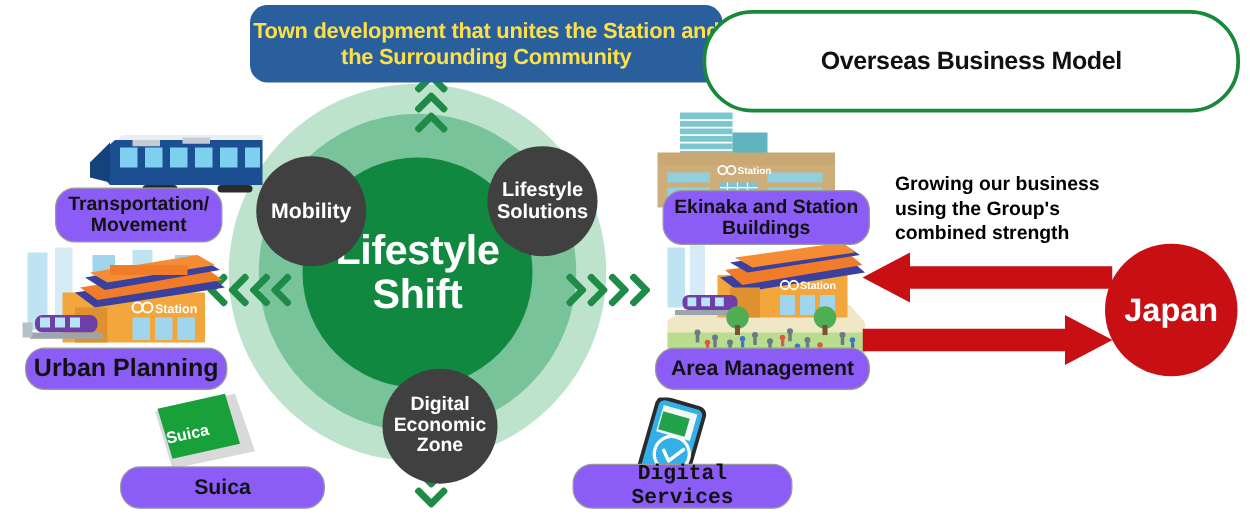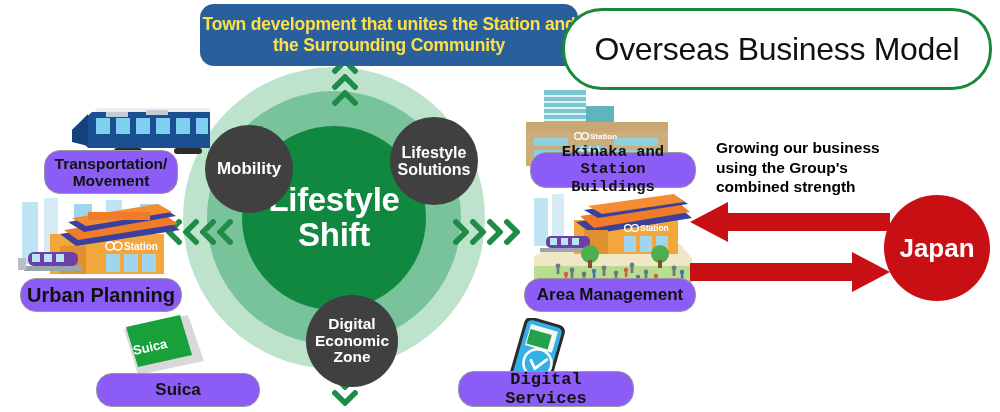--- a/index.html
+++ b/index.html
@@ -51,22 +51,22 @@
     height: 76px;
     border: 3px solid #18893a;
     border-radius: 40px;
     background: #ffffff;
     display: flex;
     align-items: center;
     justify-content: center;
     z-index: 45;
   }
   #overseas-pill .txt {
-    font-size: 32px;
-    font-weight: normal;
+    font-size: 20px;
+    font-weight: bold;
     color: #111111;
     letter-spacing: -0.3px;
     white-space: nowrap;
   }
 
   
   .ring {
     position: absolute;
     border-radius: 50%;
   }
@@ -179,23 +179,22 @@
     width: 162px; height: 34px;
     font-size: 20px;
   }
   #pill-suica {
     left: 96px; top: 373px;
     width: 164px; height: 34px;
     font-size: 17px;
   }
   #pill-ekinaka {
     left: 530px; top: 152px;
-    width: 166px; height: 36px;
+    width: 166px; height: 44px;
     font-size: 15.5px;
-    font-family: Liberation Mono, monospace;
   }
   #pill-area {
     left: 524px; top: 278px;
     width: 172px; height: 34px;
     font-size: 17px;
   }
   #pill-digital-svc {
     left: 458px; top: 371px;
     width: 176px; height: 36px;
     font-size: 17px;

